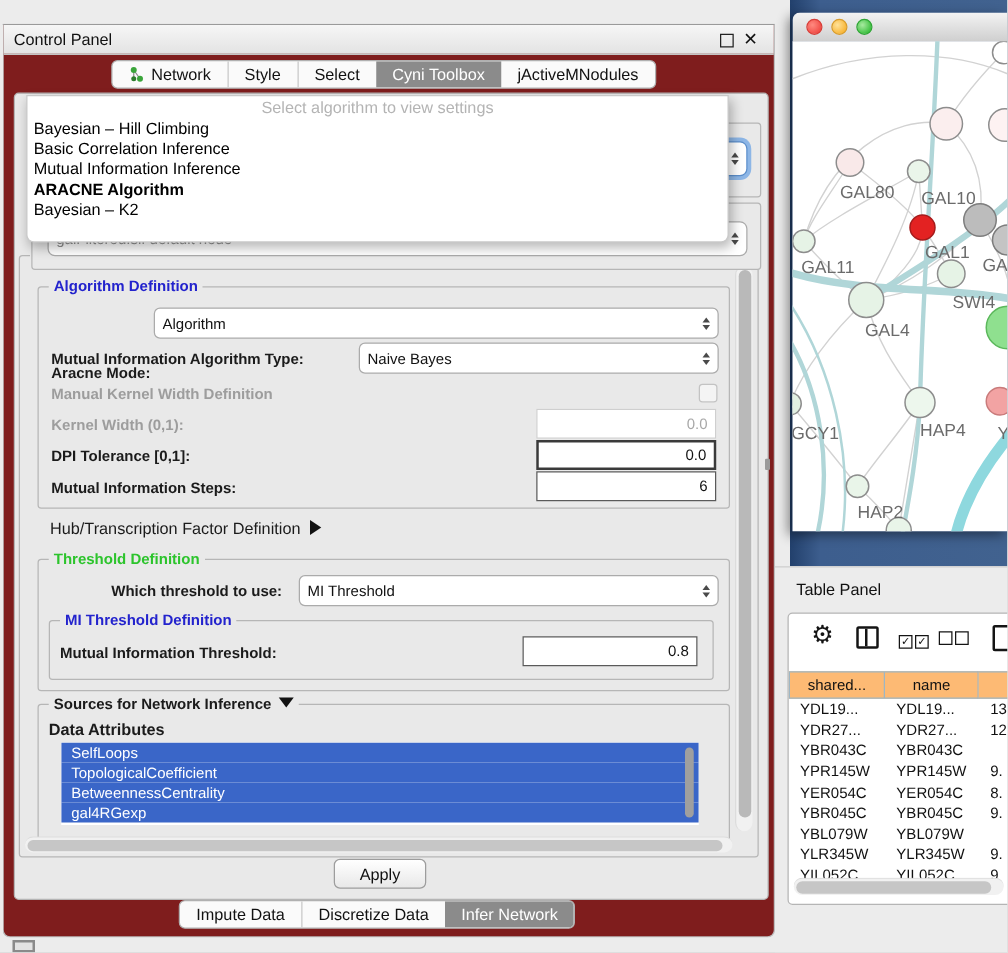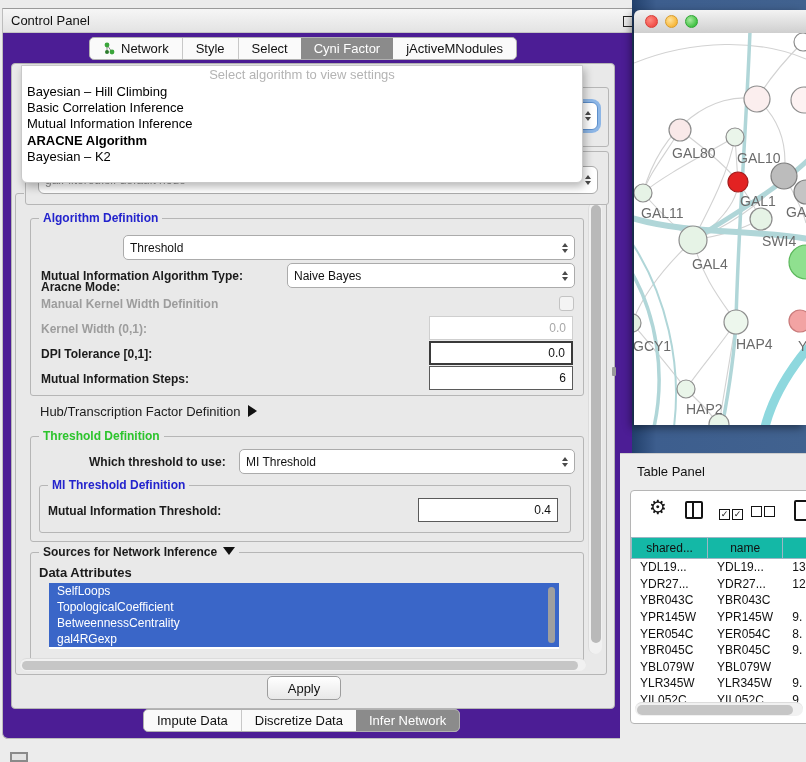--- a/index.html
+++ b/index.html
@@ -5,22 +5,22 @@
   html,body{margin:0;padding:0;background:#d6d6d6;}
   #root{position:relative;width:806px;height:762px;overflow:hidden;
         font-family:"Liberation Sans","DejaVu Sans",sans-serif;background:#ececec;
         -webkit-font-smoothing:antialiased;}
   .abs{position:absolute;}
   .lbl{font-weight:bold;font-size:12px;color:#1b1b1b;white-space:nowrap;}
   .lbl.dis{color:#9d9d9d;}
   .plain{font-size:13px;color:#1b1b1b;white-space:nowrap;}
 
   
-  #control-panel{left:2px;top:8px;width:616px;height:729px;background:#4c1d95;
-    border:1px solid #bdbdbd;border-top:1px solid #9a9a9a;border-radius:0 0 6px 6px;padding-left:47px;}
+  #control-panel{left:2px;top:19px;width:616px;height:729px;background:#7f1d1d;
+    border:1px solid #bdbdbd;border-top:1px solid #9a9a9a;border-radius:0 0 6px 6px;}
   #cp-titlebar{left:0;top:0;right:0;height:23px;
     background:linear-gradient(#f6f6f6,#e3e3e3);border-bottom:1px solid #c4c4c4;}
   #cp-title{left:8px;top:4px;font-size:13px;color:#111;}
   .winbtn{top:5px;width:13px;height:13px;color:#111;font-size:12px;line-height:13px;text-align:center;cursor:pointer;}
   #cp-float{right:32px;top:7px;width:9px;height:9px;border:1.5px solid #222;}
   #cp-close{right:12px;font-weight:bold;font-size:14px;}
 
   
   .tabbar{display:flex;align-items:stretch;background:#fafafa;border:1px solid #b0b0b0;
     border-radius:5px;overflow:hidden;height:21px;}
@@ -94,21 +94,21 @@
   #tp-title{left:637px;top:464px;font-size:13px;color:#111;}
   #table-panel{left:630px;top:490px;width:176px;height:232px;background:#fff;
     border:1px solid #b5b5b5;border-radius:4px 0 0 4px;overflow:hidden;}
   .tool-ic{position:absolute;top:9px;color:#141414;cursor:pointer;}
   #ic-columns{width:14px;height:14px;border:2px solid #141414;border-radius:2px;}
   #ic-columns::after{content:"";position:absolute;left:5px;top:0;width:2px;height:14px;background:#141414;}
   .cbx{display:inline-block;width:9px;height:9px;border:1.5px solid #141414;margin-right:2px;
     font-size:9px;line-height:9px;text-align:center;color:#141414;font-weight:bold;}
   #ic-doc{width:13px;height:17px;border:2px solid #141414;border-radius:2px;}
   .thead{display:flex;position:absolute;left:0;top:46px;right:0;height:22px;}
-  .th{background:#14b8a6;border:1px solid #9db6c4;border-left:none;font-size:12px;color:#111;
+  .th{background:#fdba74;border:1px solid #9db6c4;border-left:none;font-size:12px;color:#111;
     display:flex;align-items:center;justify-content:center;box-sizing:border-box;cursor:pointer;}
   .th:first-child{border-left:1px solid #9db6c4;}
   .trow{display:flex;height:16.6px;align-items:center;cursor:default;}
   .td{font-size:12px;color:#111;padding-left:9px;white-space:nowrap;overflow:hidden;box-sizing:border-box;}
 </style>
 </head>
 <body>
 
 <div id="root">
 
@@ -133,21 +133,21 @@
         </span>
         <span>Network</span>
       </div>
       <div class="tab">
         <span>Style</span>
       </div>
       <div class="tab">
         <span>Select</span>
       </div>
       <div class="tab sel">
-        <span>Cyni Factor</span>
+        <span>Cyni Toolbox</span>
       </div>
       <div class="tab">
         <span>jActiveMNodules</span>
       </div>
     </div>
 
     <div class="abs" style="left:8px;top:54px;width:602px;height:644px;background:#e9e9e9;border:1px solid #b5b5b5;border-radius:4px;"></div>
 
     <div class="abs groupbox" style="left:22px;top:78px;width:582px;height:58px;z-index:1;background:#e9e9e9;">
       <div class="abs combo" style="left:12px;top:14px;width:560px;height:28px;border-radius:6px;
@@ -180,21 +180,21 @@
     </div>
 
     <div class="abs groupbox" style="left:12px;top:184px;width:590px;height:480px;background:#e9e9e9;">
       <span class="legend">Cyni Algorithm Settings</span>
 
       <div class="abs groupbox" style="left:14px;top:24px;width:552px;height:176px;">
         <span class="legend blue">Algorithm Definition</span>
 
         <div class="abs lbl" style="left:10px;top:22px;margin-top:39px;">Aracne Mode:</div>
         <div class="abs combo" style="left:92px;top:16px;width:452px;height:25px;border-radius:5px;">
-          <span class="txt">Threshold</span>
+          <span class="txt">Algorithm</span>
           <span class="ud">
               <i class="up"></i>
               <i class="dn"></i>
             </span>
         </div>
 
         <div class="abs lbl" style="left:10px;top:50px;">Mutual Information Algorithm Type:</div>
         <div class="abs combo" style="left:256px;top:44px;width:288px;height:25px;border-radius:5px;">
           <span class="txt">Naive Bayes</span>
           <span class="ud">
@@ -235,21 +235,21 @@
           <span class="ud">
               <i class="up"></i>
               <i class="dn"></i>
             </span>
         </div>
 
         <div class="abs groupbox" style="left:8px;top:48px;width:530px;height:46px;">
           <span class="legend blue" style="background:#e9e9e9;">MI Threshold Definition</span>
           <div class="abs lbl" style="left:8px;top:18px;">Mutual Information Threshold:</div>
           <div class="abs field" style="left:378px;top:12px;width:140px;height:24px;border-color:#5a5a5a;">
-            <span>0.4</span>
+            <span>0.8</span>
           </div>
         </div>
       </div>
 
       <div class="abs groupbox" style="left:14px;top:358px;width:552px;height:108px;overflow:visible;">
         <span class="legend"><span>Sources for Network Inference</span><span class="tri-d"></span></span>
 
         <div class="abs lbl" style="left:8px;top:12px;font-size:13px;">Data Attributes</div>
 
         <div class="abs sel-list" style="left:18px;top:30px;width:510px;height:66px;">

